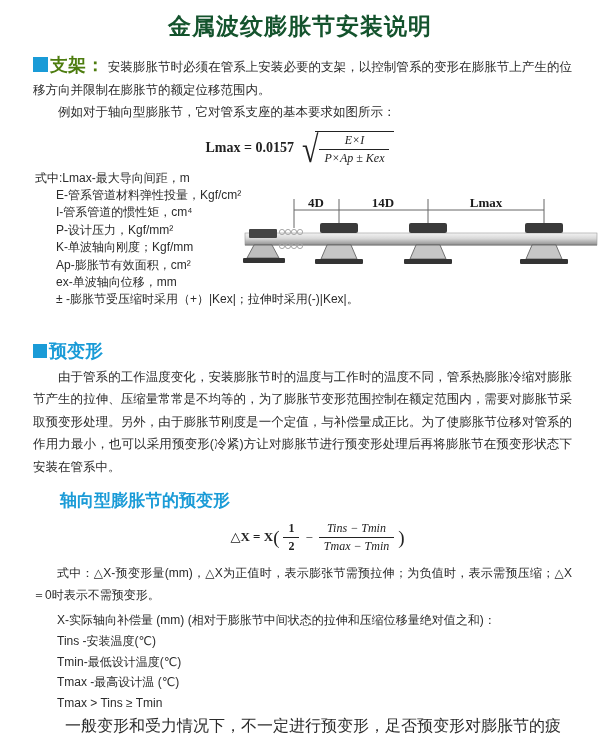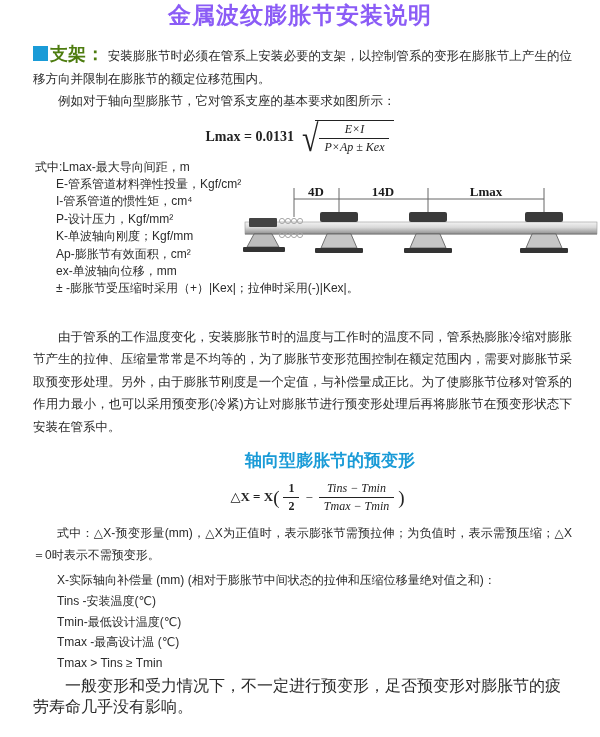--- a/index.html
+++ b/index.html
@@ -8,22 +8,22 @@
     background:#f6f6f4;
     font-family:"Liberation Sans","DejaVu Sans",sans-serif;
     color:#2b2b2b;
   }
   .page{
     width:600px;height:737px;background:#ffffff;box-sizing:border-box;
     position:relative;
   }
   
   .title{
-    padding-top:0;text-align:center;
-    font-size:23px;font-weight:bold;color:#8b5cf6;letter-spacing:1px;
+    padding-top:11px;text-align:center;
+    font-size:23px;font-weight:bold;color:#14532d;letter-spacing:1px;
   }
   
   .sect1{margin:14px 28px 0 33px;font-size:12.5px;line-height:22.5px;text-align:justify;}
   .sect-head{color:#4d7c0f;font-size:18px;font-weight:bold;line-height:1;white-space:nowrap;}
   .bullet{
     display:inline-block;width:15px;height:15px;background:#1a9bd7;
     vertical-align:-1px;margin-right:2px;
   }
   .bullet.sm{width:14px;height:14px;}
   .example{margin:0 28px 0 33px;font-size:12.5px;line-height:22.5px;text-indent:2em;}
@@ -52,21 +52,21 @@
   .op{font-size:13px;vertical-align:middle;padding:0 2px;}
   
   .defs-row{position:relative;margin:4px 0 0 35px;height:162px;}
   .def{font-size:12px;line-height:17.4px;white-space:nowrap;}
   .def.ind{padding-left:21px;}
   .def.note2{margin-top:1px;}
   .diagram{position:absolute;left:208px;top:26px;}
   
   .sect2-head{margin:9px 0 0 33px;color:#1a9bd7;font-size:18px;font-weight:bold;line-height:20px;}
   .para{margin:5px 28px 0 33px;font-size:12.5px;line-height:22.5px;text-indent:2em;text-align:justify;}
-  .subhead{margin:13px 0 6px 60px;color:#1a9bd7;font-size:17px;font-weight:bold;line-height:20px;text-align:center;}
+  .subhead{margin:13px 0 6px 60px;color:#1a9bd7;font-size:17px;font-weight:bold;line-height:20px;}
   .explain{margin:9px 28px 0 33px;font-size:12px;line-height:21.5px;text-indent:2em;text-align:justify;}
   .defline{margin-left:57px;font-size:12px;line-height:20.8px;}
   .defline.first{margin-top:4px;}
   .notepar{margin:1px 28px 0 33px;font-size:16px;line-height:21px;text-indent:2em;}
   
   .dimtext{font-family:"Liberation Serif","DejaVu Serif",serif;font-weight:bold;font-size:13px;fill:#1c1c1c;}
 </style>
 </head>
 <body>
 
@@ -74,21 +74,21 @@
 
   <div class="title">金属波纹膨胀节安装说明</div>
 
   <div class="sect1">
     <span class="sect-head"><span class="bullet"></span><span>支架：</span></span>
     <span>安装膨胀节时必须在管系上安装必要的支架，以控制管系的变形在膨胀节上产生的位移方向并限制在膨胀节的额定位移范围内。</span>
   </div>
   <div class="example">例如对于轴向型膨胀节，它对管系支座的基本要求如图所示：</div>
 
   <div class="formula f1">
-    <span class="lhs">Lmax = 0.0131</span><span class="rsign">√</span><span class="rbody"><span class="frac"><span class="fn">E×I</span><span class="fd">P×Ap ± Kex</span></span></span>
+    <span class="lhs">Lmax = 0.0157</span><span class="rsign">√</span><span class="rbody"><span class="frac"><span class="fn">E×I</span><span class="fd">P×Ap ± Kex</span></span></span>
   </div>
 
   <div class="defs-row">
     <div class="def">式中:Lmax-最大导向间距，m</div>
     <div class="def ind">E-管系管道材料弹性投量，Kgf/cm²</div>
     <div class="def ind">I-管系管道的惯性矩，cm⁴</div>
     <div class="def ind">P-设计压力，Kgf/mm²</div>
     <div class="def ind">K-单波轴向刚度；Kgf/mm</div>
     <div class="def ind">Ap-膨胀节有效面积，cm²</div>
     <div class="def ind">ex-单波轴向位移，mm</div>
@@ -145,20 +145,21 @@
         <rect x="161" y="63" width="48" height="5" fill="#333" rx="1"></rect>
       </g>
       <g>
         <rect x="282" y="27" width="38" height="10" fill="#3a3a3a" rx="2"></rect>
         <polygon points="289,49 313,49 319,63 283,63" fill="#c6c6c6" stroke="#555" stroke-width="0.8"></polygon>
         <rect x="277" y="63" width="48" height="5" fill="#333" rx="1"></rect>
       </g>
     </svg>
   </div>
 
+  <div class="sect2-head"><span class="bullet sm"></span><span>预变形</span></div>
 
   <div class="para">由于管系的工作温度变化，安装膨胀节时的温度与工作时的温度不同，管系热膨胀冷缩对膨胀节产生的拉伸、压缩量常常是不均等的，为了膨胀节变形范围控制在额定范围内，需要对膨胀节采取预变形处理。另外，由于膨胀节刚度是一个定值，与补偿量成正比。为了使膨胀节位移对管系的作用力最小，也可以采用预变形(冷紧)方让对膨胀节进行预变形处理后再将膨胀节在预变形状态下安装在管系中。</div>
 
   <div class="subhead">轴向型膨胀节的预变形</div>
 
   <div class="formula f2">
     <span class="pre">△X = X</span><span class="paren">(</span>
     <span class="frac upright"><span class="fn">1</span><span class="fd">2</span></span>
     <span class="op">−</span>
     <span class="frac"><span class="fn">Tins − Tmin</span><span class="fd">Tmax − Tmin</span></span>

